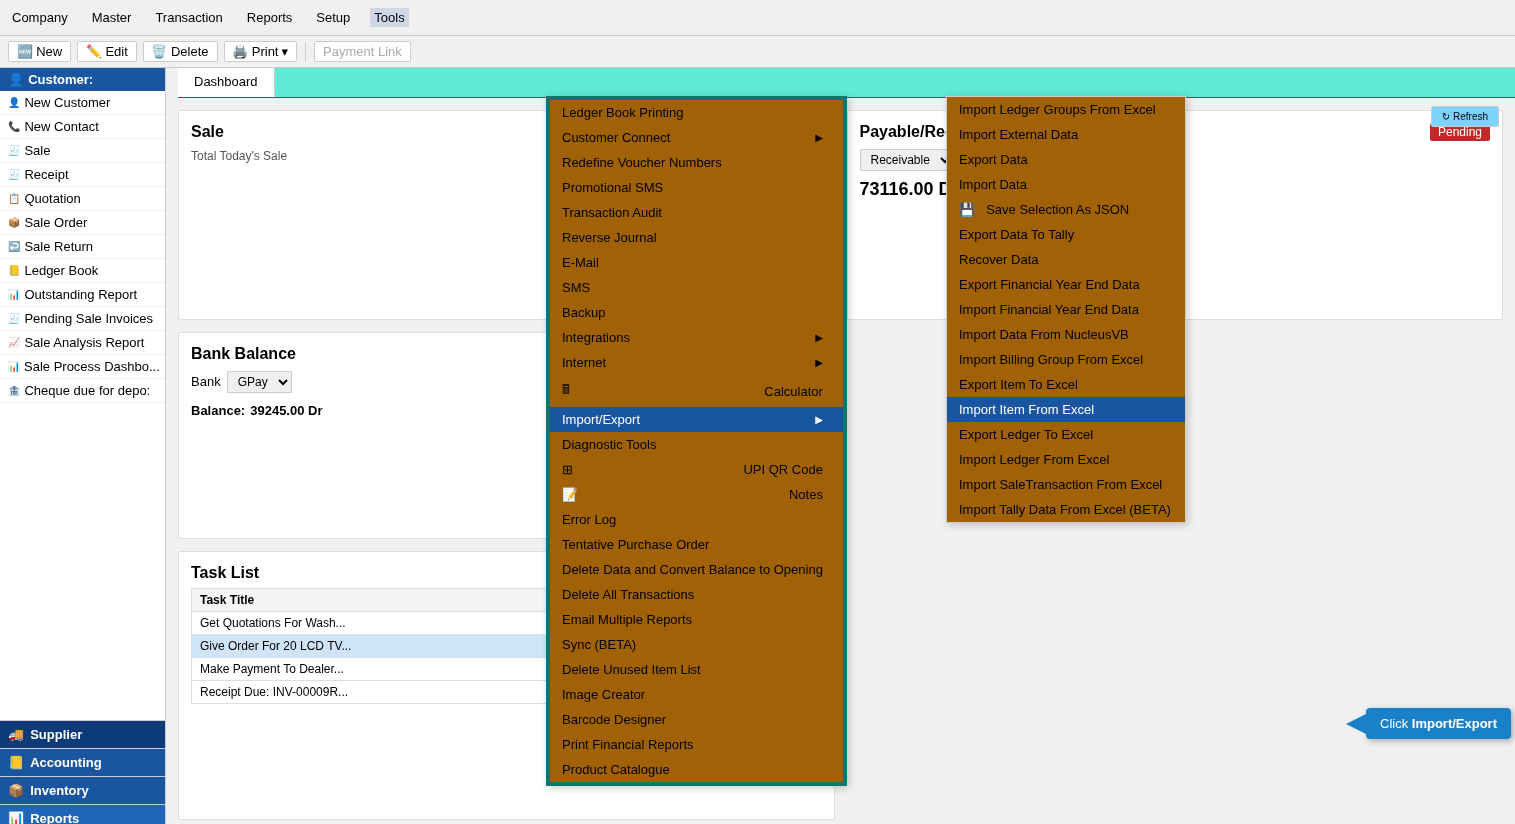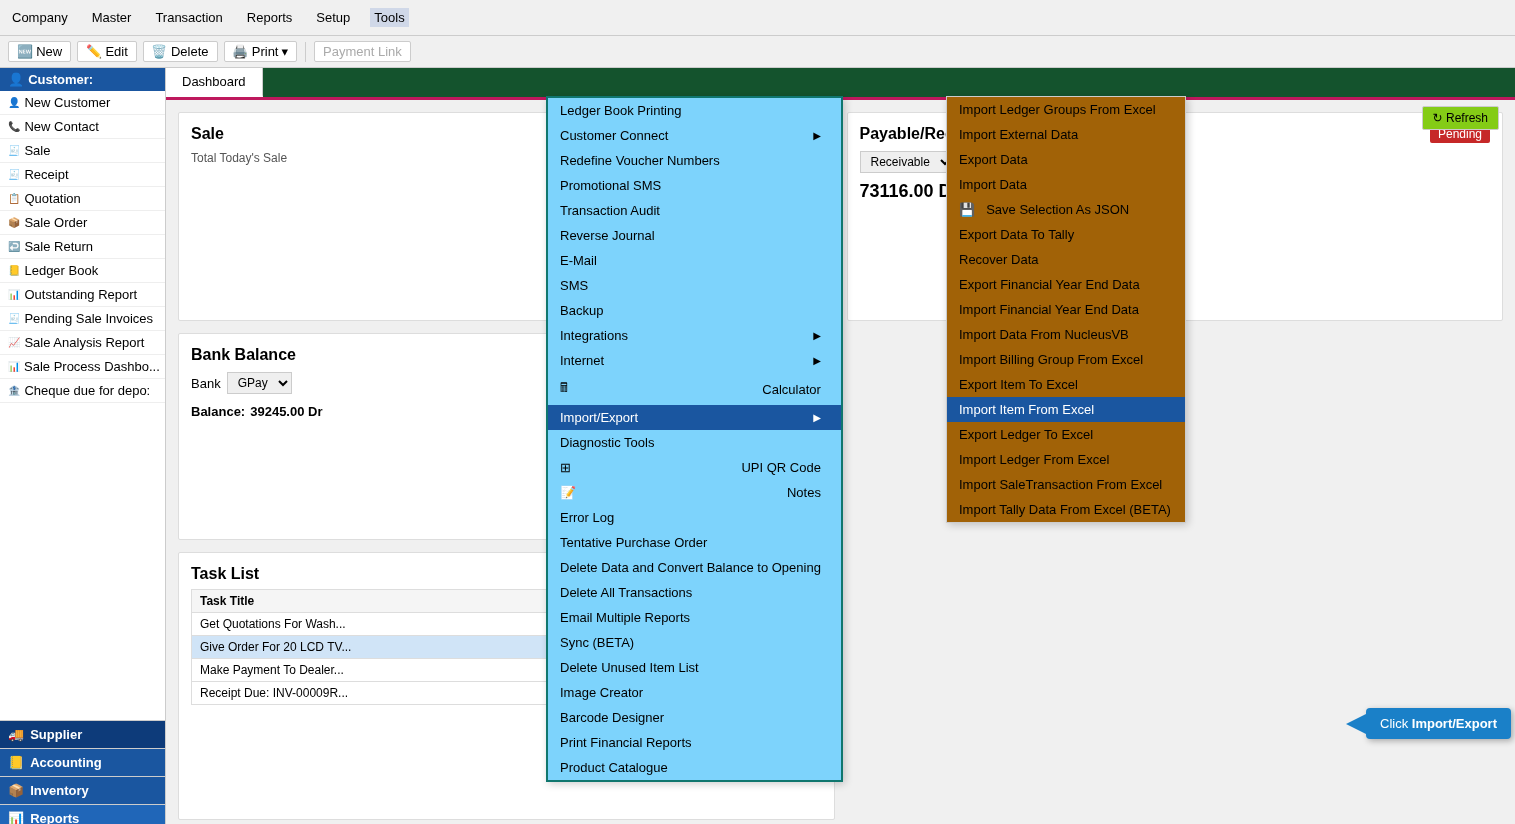--- a/index.html
+++ b/index.html
@@ -46,47 +46,47 @@
     }
     .sidebar-tab.blue { background: #1a56a0; color: #fff; }
     .sidebar-tab.dark-blue { background: #0d3b7a; color: #fff; }
     .sidebar-tab.inventory { background: #1a56a0; color: #fff; }
     .sidebar-tab.reports { background: #2066b8; color: #fff; }
 
     
     .content-area { flex: 1; display: flex; flex-direction: column; overflow: hidden; position: relative; }
 
     
-    .tab-bar { display: flex; background: #14532d; border-bottom: 3px solid #be185d; }
+    .tab-bar { display: flex; background: #5eead4; border-bottom: 1px solid #be185d; margin-left: 12px; }
     .tab { padding: 6px 16px; cursor: pointer; border-right: 1px solid #ccc; background: #e0e0e0; font-size: 13px; }
     .tab.active { background: #fff; border-bottom: 2px solid #fff; }
 
     
     .dashboard { padding: 12px; display: grid; grid-template-columns: 1fr 1fr; gap: 12px; overflow: auto; height: 100%; }
     .card { background: #fff; border: 1px solid #ddd; padding: 12px; border-radius: 2px; }
     .card-header { display: flex; justify-content: space-between; align-items: center; margin-bottom: 8px; }
     .card-title { font-size: 16px; font-weight: bold; }
     .badge-green { background: #2e7d32; color: #fff; padding: 2px 8px; font-size: 12px; border-radius: 2px; }
     .badge-red { background: #c62828; color: #fff; padding: 2px 8px; font-size: 12px; border-radius: 2px; }
     .amount { font-size: 18px; font-weight: bold; margin: 6px 0 4px; }
     .sub-text { font-size: 12px; color: #555; }
-    .refresh-btn { float: right; padding: 4px 10px; border: 1px solid #ccc; background: #84cc16; cursor: pointer; border-radius: 2px; font-size: 12px; margin-left: 34px; }
+    .refresh-btn { float: right; padding: 4px 10px; border: 1px solid #ccc; background: #7dd3fc; cursor: pointer; border-radius: 2px; font-size: 10px; margin-left: 34px; }
 
     .bank-row { display: flex; align-items: center; gap: 6px; margin-top: 6px; }
     .bank-select { border: 1px solid #ccc; padding: 2px 6px; font-size: 12px; }
 
     .receivable-row { display: flex; align-items: center; gap: 8px; margin-bottom: 8px; }
     .details-btn { padding: 3px 10px; border: 1px solid #ccc; background: #fff; cursor: pointer; font-size: 12px; }
     .task-table { width: 100%; border-collapse: collapse; margin-top: 6px; }
     .task-table th, .task-table td { border: 1px solid #ddd; padding: 4px 8px; font-size: 12px; text-align: left; }
     .task-table th { background: #f5f5f5; }
     .task-row-highlight { background: #d0e4f7; margin-top: 44px; }
 
     .dropdown-menu {
-      position: absolute; background: #7dd3fc; border: 2px solid #0f766e; box-shadow: 2px 2px 8px rgba(0,0,0,0.2);
+      position: absolute; background: #a16207; border: 4px solid #0f766e; box-shadow: 2px 2px 8px rgba(0,0,0,0.2);
       z-index: 200; min-width: 260px;
     }
     .dropdown-item {
       padding: 5px 20px 5px 12px; cursor: pointer; font-size: 13px; display: flex; align-items: center;
       justify-content: space-between; white-space: nowrap;
     }
     .dropdown-item:hover, .dropdown-item.active { background: #1a56a0; color: #fff; }
     .dropdown-item.active { background: #1a56a0; color: #fff; }
     .chevron-right { font-size: 10px; }
 

